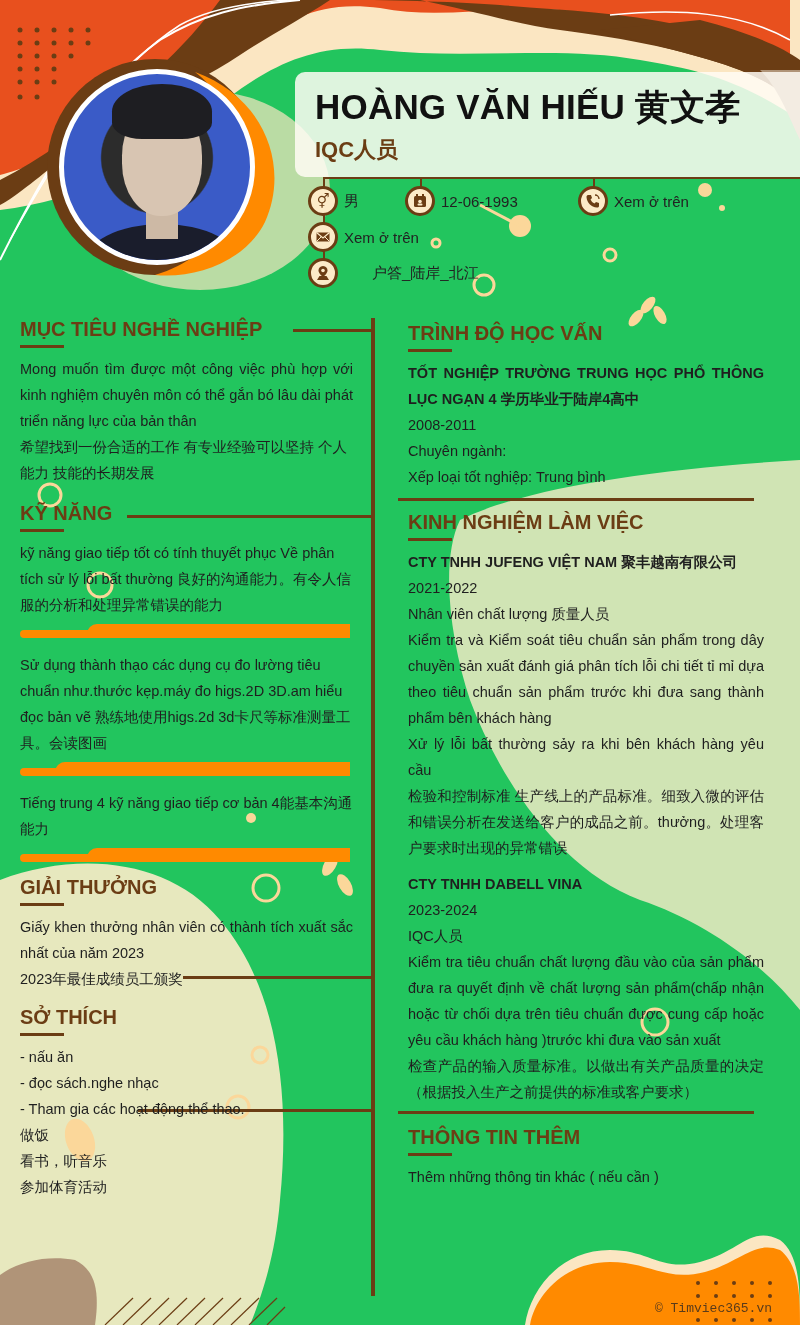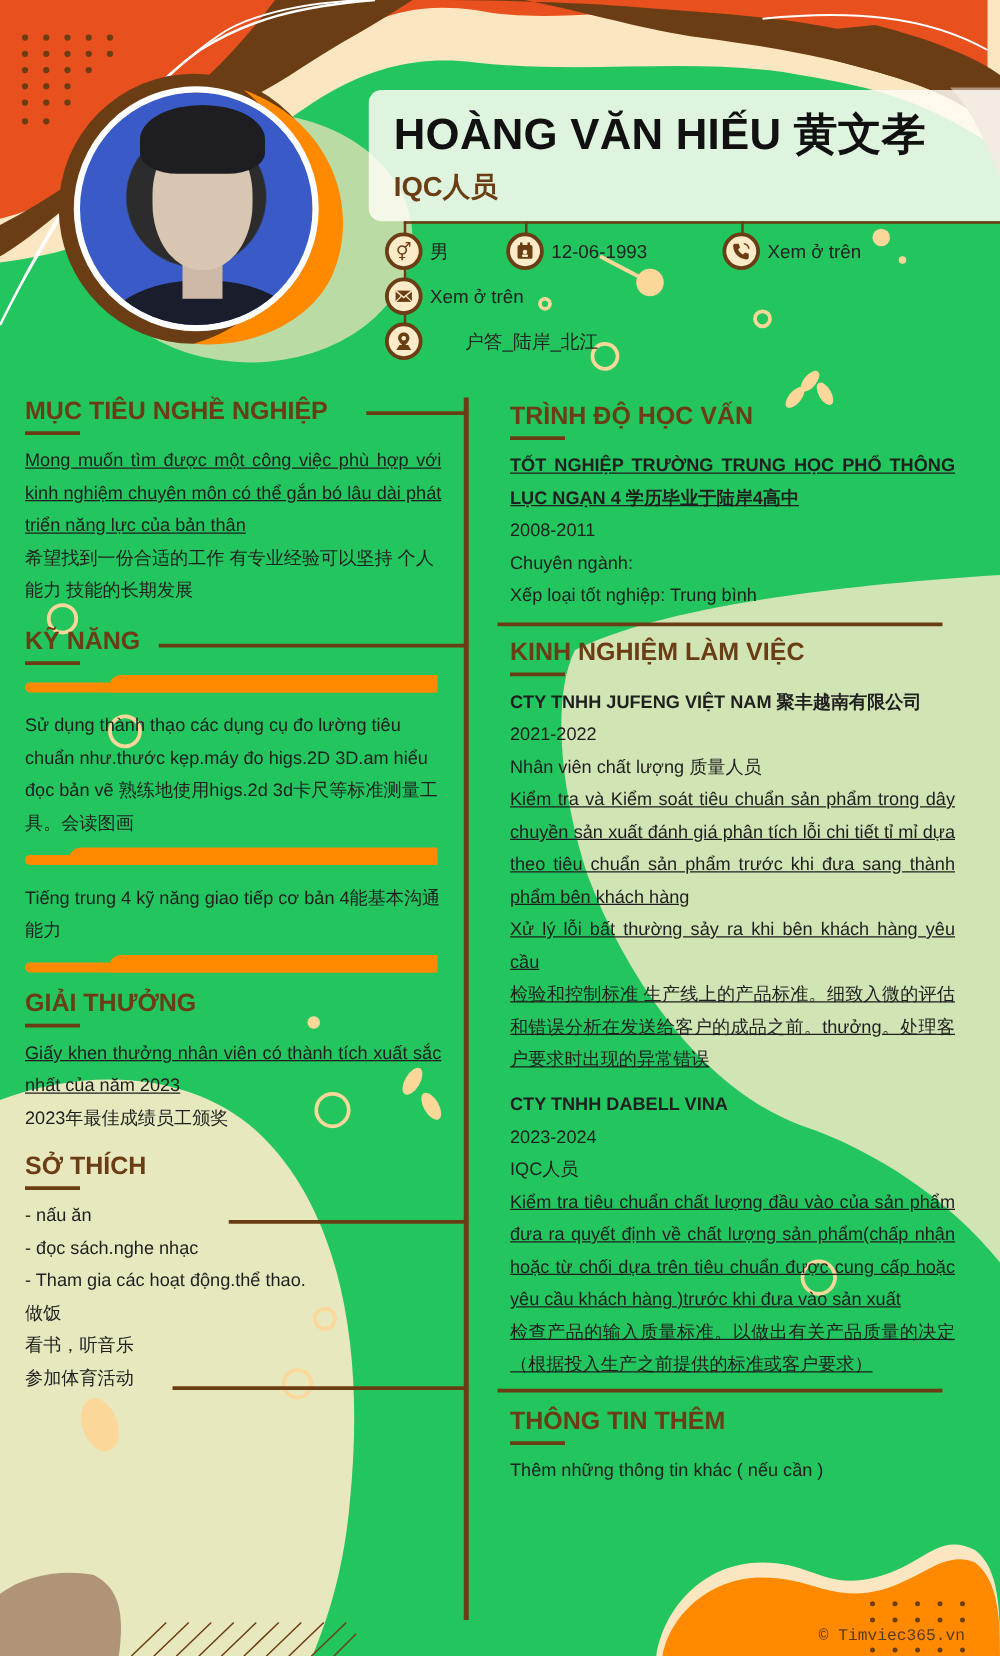--- a/index.html
+++ b/index.html
@@ -57,21 +57,21 @@
   .vline { position:absolute; left:371px; top:318px; width:4px; height:978px; background:#6b3d14; }
 
   .sec-title {
     font-size: 20px; font-weight: bold; color: #6b3d14;
     text-transform: uppercase; position: relative; display:inline-block;
   }
   .sec-underline { width: 44px; height: 3px; background: #6b3d14; margin-top: 4px; margin-bottom: 8px; }
   .sec-connector { position:absolute; height:3px; background:#6b3d14; }
 
   .txt { font-size: 14.5px; line-height: 26px; color: #1f1f1f; }
-  .justify { text-align: justify; text-decoration: underline; }
+  .justify { text-align: justify; }
   .bold { font-weight: bold; }
 
   .skill-item { margin-bottom: 6px; }
   .skill-bar { position: relative; height: 16px; margin-top: 6px; margin-bottom: 12px; width: 330px; }
   .skill-bar .thin { position:absolute; left:0; top:6px; width:100%; height:8px; background:#ff8a00; border-radius: 4px; }
   .skill-bar .thick { position:absolute; left:67px; top:0; right:0; height:14px; background:#ff8a00; border-radius: 10px 0 0 0; }
 
   .exp-block { margin-bottom: 10px; }
   .divider { height: 3px; background: #6b3d14; width: 356px; margin-left: -10px; }
 
@@ -278,20 +278,21 @@
       <div class="sec-underline"></div>
       <div class="txt justify">Mong muốn tìm được một công việc phù hợp với kinh nghiệm chuyên môn có thể gắn bó lâu dài phát triển năng lực của bản thân</div>
       <div class="txt">希望找到一份合适的工作 有专业经验可以坚持 个人能力 技能的长期发展</div>
     </section>
 
     <section style="margin-top:16px;">
       <div class="sec-title">KỸ NĂNG</div>
       <div class="sec-underline"></div>
 
       <div class="skill-item">
+        <div class="txt">kỹ năng giao tiếp tốt có tính thuyết phục Về phân tích sử lý lỗi bất thường 良好的沟通能力。有令人信服的分析和处理异常错误的能力</div>
         <div class="skill-bar">
             <div class="thin"></div>
             <div class="thick"></div>
           </div>
       </div>
       <div class="skill-item">
         <div class="txt">Sử dụng thành thạo các dụng cụ đo lường tiêu chuẩn như.thước kẹp.máy đo higs.2D 3D.am hiểu đọc bản vẽ 熟练地使用higs.2d 3d卡尺等标准测量工具。会读图画</div>
         <div class="skill-bar">
             <div class="thin"></div>
             <div class="thick" style="left:35px;"></div>

